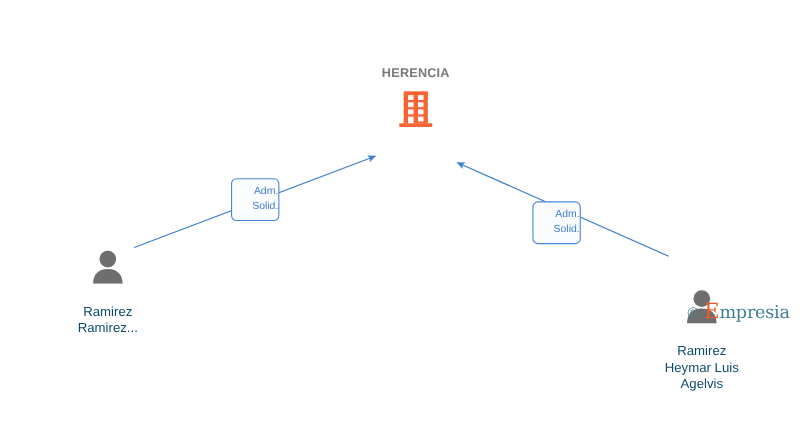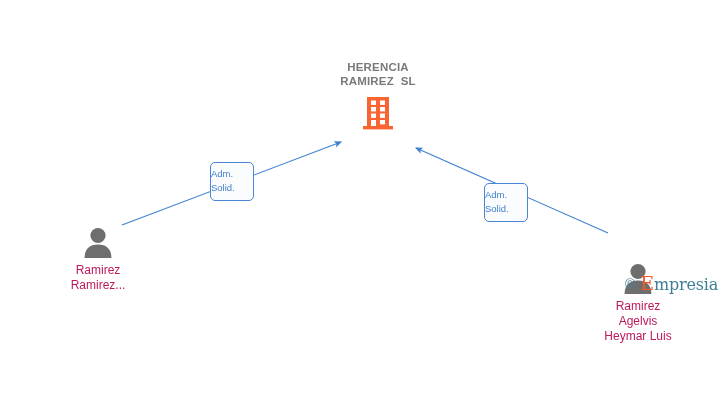--- a/index.html
+++ b/index.html
@@ -68,37 +68,37 @@
   #person-node-left  { left: 33px;  top: 226px; }
   #person-node-right { left: 573px; top: 262px; }
 
   .person-icon-wrap {
     height: 32px;
     display: flex;
     align-items: flex-end;
     justify-content: center;
   }
   .person-name {
-    margin-top: 5px;
+    margin-top: 18px;
     font-size: 12px;
-    color: #be185d;
+    color: #0c4a6e;
     line-height: 15px;
   }
   .person-name span { display: block; }
 
   
   .relation-label {
     position: absolute;
     width: 44px;
     box-sizing: border-box;
     border: 1px solid #4a86d8;
     border-radius: 5px;
     background: #fbfcfe;
     padding: 4px 0 5px 0;
-    text-align: left;
+    text-align: right;
     font-size: 9.5px;
     line-height: 14px;
     color: #3f7fd0;
   }
   .relation-label span { display: block; }
   #relation-label-left  { left: 210px; top: 162px; }
   #relation-label-right { left: 484px; top: 183px; }
 
   
   #watermark {
@@ -139,21 +139,20 @@
       </marker>
     </defs>
 
     <line x1="122" y1="225" x2="341" y2="142" stroke="#3E7FD0" stroke-width="1.1" marker-end="url(#arrow-blue)"></line>
 
     <line x1="608" y1="233" x2="416" y2="148" stroke="#3E7FD0" stroke-width="1.1" marker-end="url(#arrow-blue)"></line>
   </svg>
 
   <div id="company-node">
     <div class="company-title">HERENCIA</div>
-    <div class="company-title">RAMIREZ  SL</div>
     <div class="company-icon-wrap">
       <svg width="32" height="36" viewBox="0 0 32 36">
 
         <rect x="5" y="2" width="22" height="29" fill="#FA6432"></rect>
 
         <rect x="1" y="31" width="30" height="3.4" fill="#FA6432"></rect>
 
         <rect x="9" y="5.5" width="5" height="4.4" fill="#ffffff"></rect>
         <rect x="18" y="5.5" width="5" height="4.4" fill="#ffffff"></rect>
         <rect x="9" y="12" width="5" height="4.4" fill="#ffffff"></rect>
@@ -182,22 +181,22 @@
 
   <div id="person-node-right" class="person-node">
     <div class="person-icon-wrap">
       <svg width="30" height="31" viewBox="0 0 30 31">
         <circle cx="15" cy="8.5" r="7.6" fill="#6E6E6E"></circle>
         <path d="M15 17.5 C5.6 17.5 1.6 23 1.6 31 L28.4 31 C28.4 23 24.4 17.5 15 17.5 Z" fill="#6E6E6E"></path>
       </svg>
     </div>
     <div class="person-name">
       <span>Ramirez</span>
+      <span>Heymar Luis</span>
       <span>Agelvis</span>
-      <span>Heymar Luis</span>
     </div>
   </div>
 
   <div id="relation-label-left" class="relation-label">
     <span>Adm.</span>
     <span>Solid.</span>
   </div>
 
   <div id="relation-label-right" class="relation-label">
     <span>Adm.</span>

